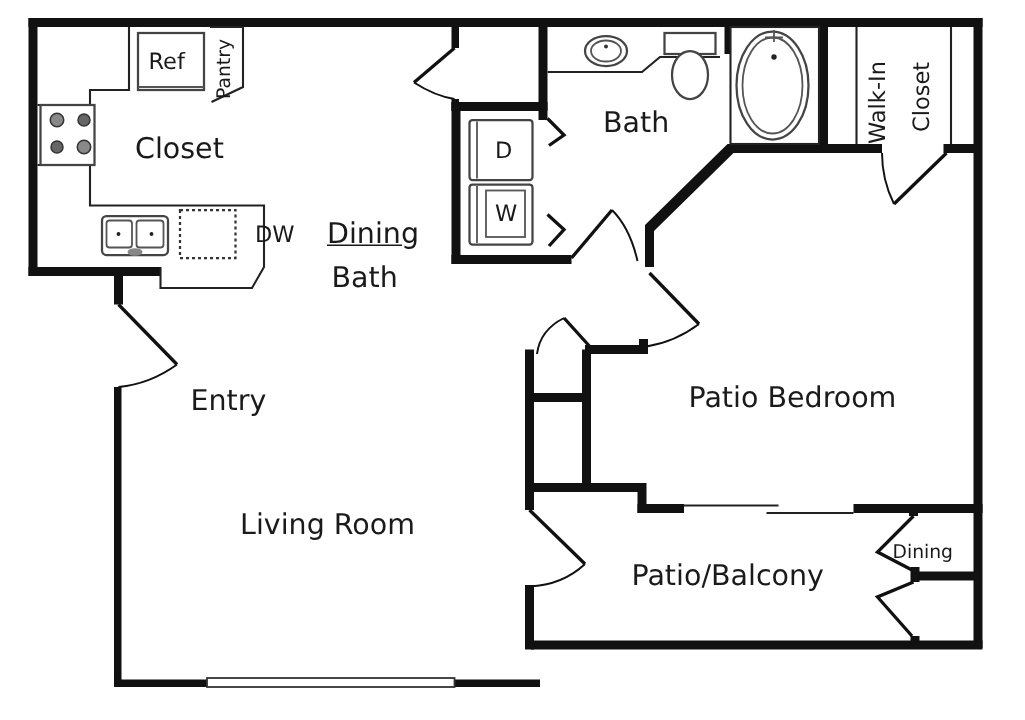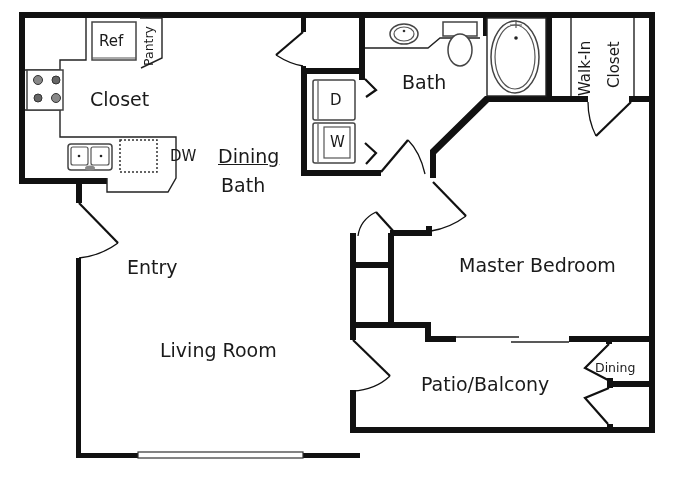--- a/index.html
+++ b/index.html
@@ -191,15 +191,15 @@
 <span class="lbl small" style="left:124px;top:149px;margin-left:46px;">DW</span>
 <span class="lbl room" style="left:218px;top:147px;text-decoration:underline;">Dining</span>
 <span class="lbl room" style="left:221px;top:176px;">Bath</span>
 <span class="lbl room" style="left:127px;top:230px;margin-top:28px;">Entry</span>
 <span class="lbl room" style="left:160px;top:341px;">Living Room</span>
 <span class="lbl small" style="left:330px;top:93px;">D</span>
 <span class="lbl small" style="left:330px;top:135px;">W</span>
 <span class="lbl room" style="left:402px;top:73px;">Bath</span>
 <span class="lbl small vert" style="left:578px;top:96px;">Walk-In</span>
 <span class="lbl small vert" style="left:607px;top:88px;">Closet</span>
-<span class="lbl room" style="left:459px;top:256px;">Master Bedroom</span>
+<span class="lbl room" style="left:459px;top:256px;">Patio Bedroom</span>
 <span class="lbl room" style="left:421px;top:375px;">Patio/Balcony</span>
 <span class="lbl tiny" style="left:595px;top:362px;">Dining</span>
 
 </body></html>

